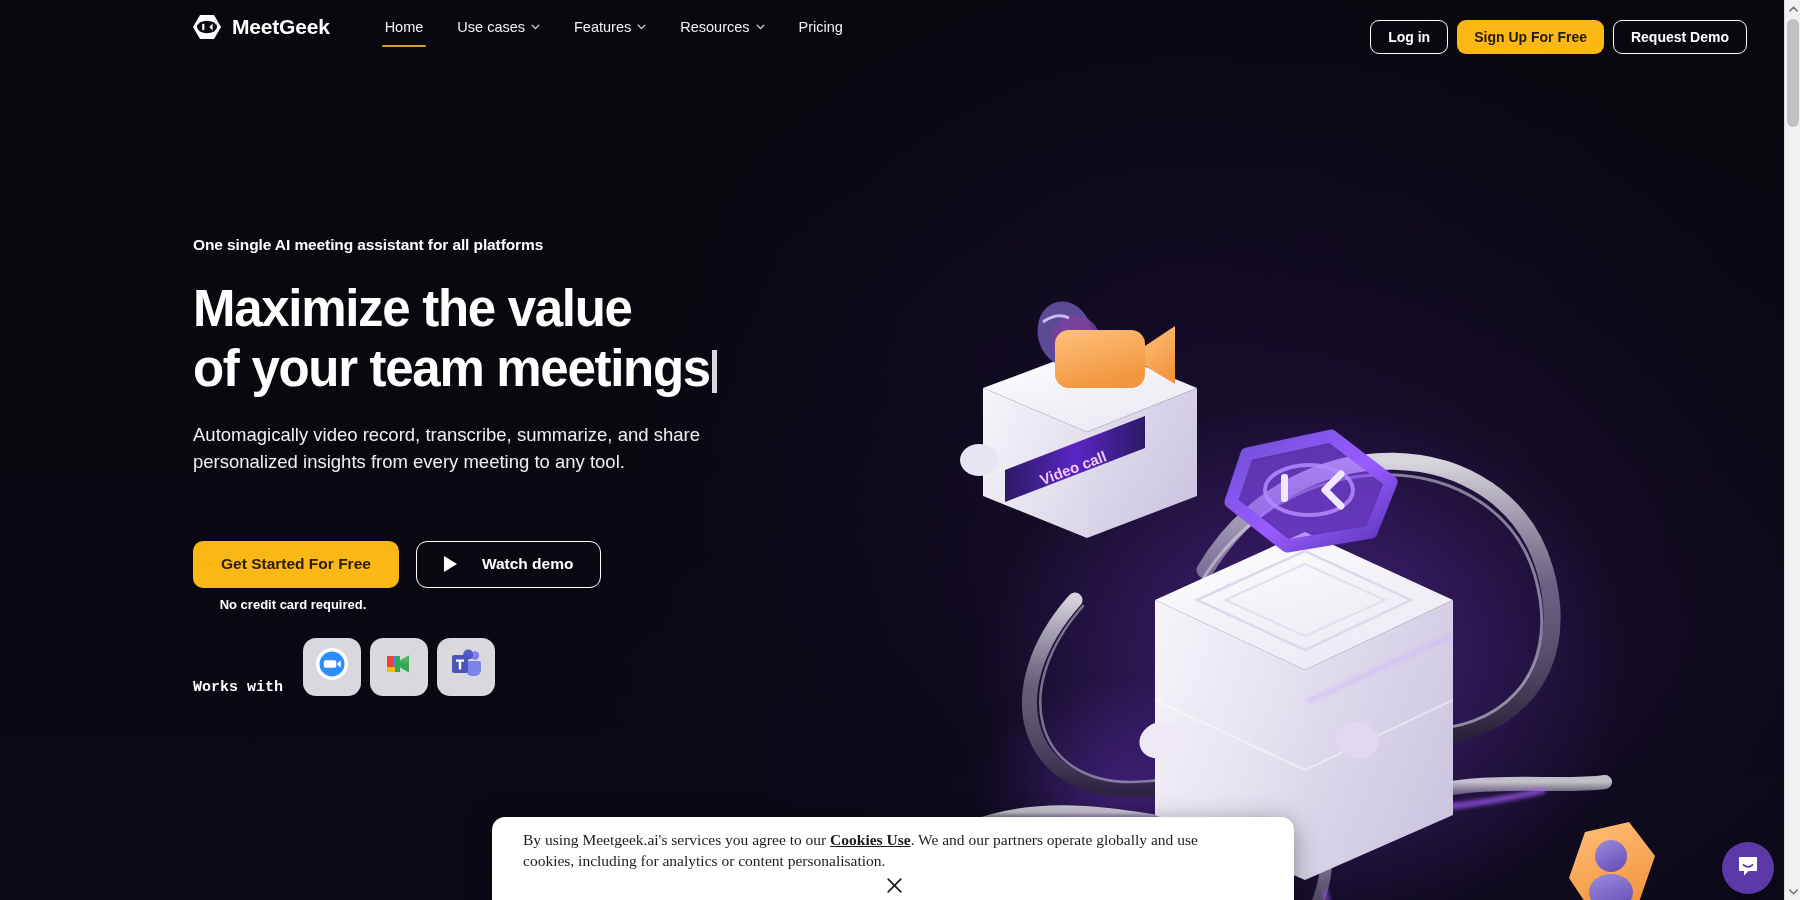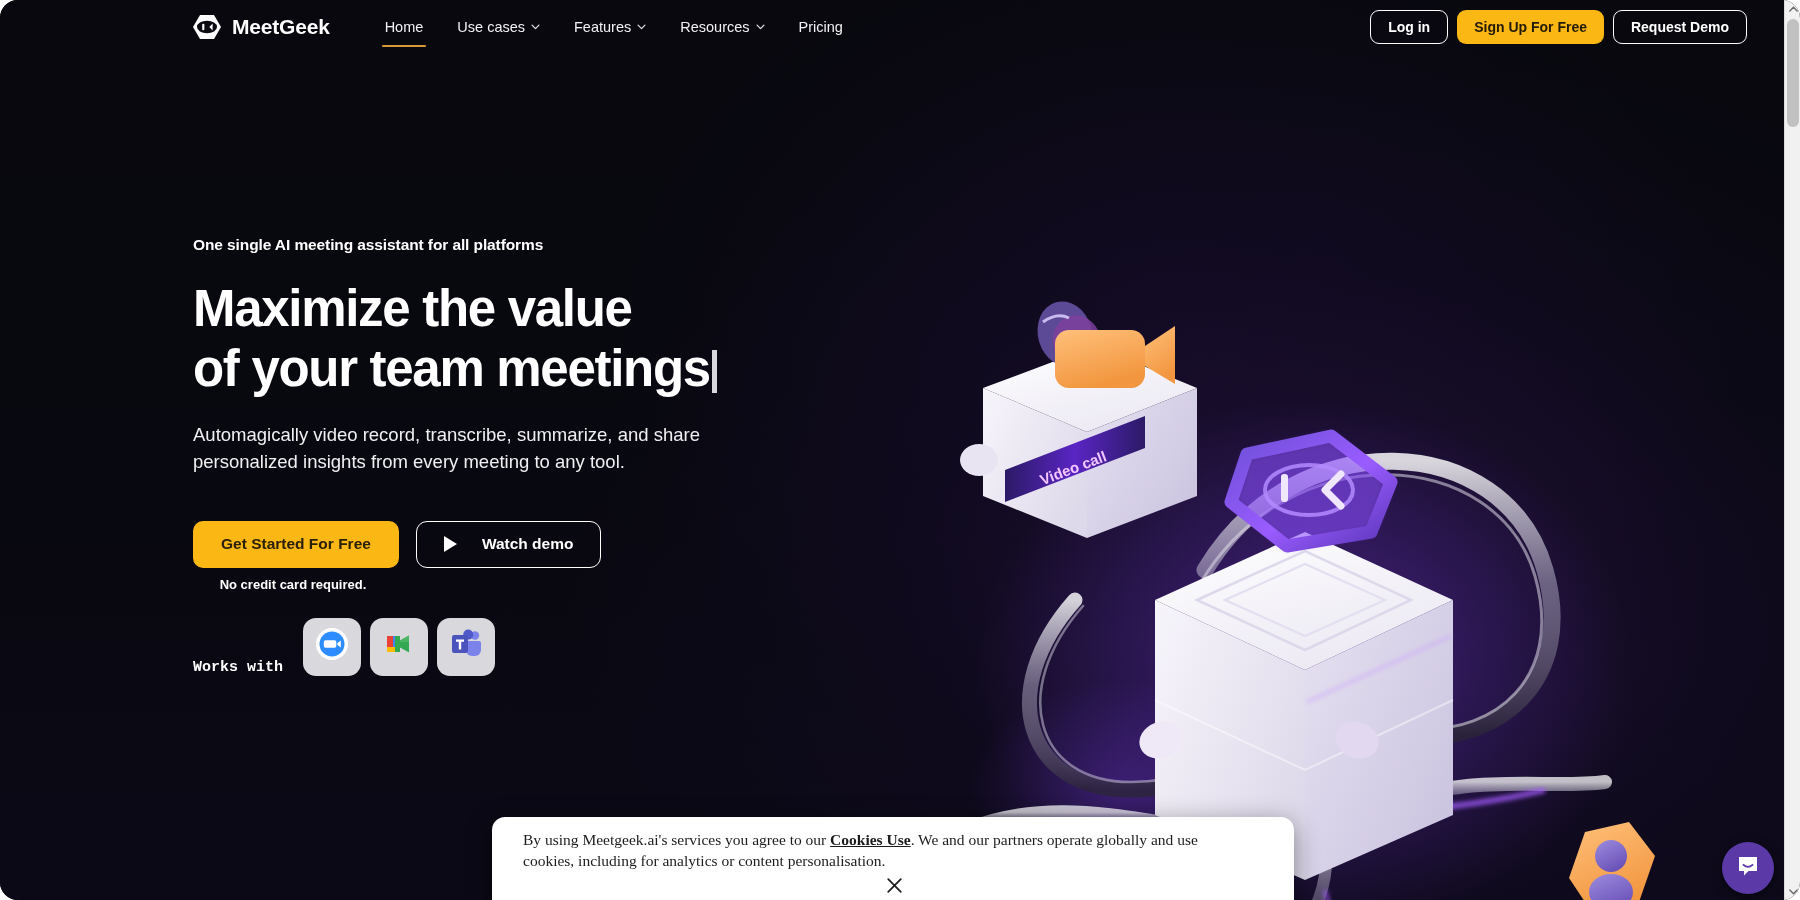--- a/index.html
+++ b/index.html
@@ -11,21 +11,20 @@
     background: #ffffff;
     font-family: "Liberation Sans", sans-serif;
   }
 
   #viewport {
     position: relative;
     width: 1800px;
     height: 900px;
     overflow: hidden;
     background: #07070d;
-    border-radius: 18px;
   }
 
   
   #page {
     position: absolute;
     left: 0; top: 0;
     width: 1784px;
     height: 900px;
     background:
       radial-gradient(1100px 760px at 1360px 590px, rgba(70,30,120,0.30) 0%, rgba(40,16,76,0.13) 42%, rgba(10,8,20,0) 72%),
@@ -100,20 +99,21 @@
     align-items: center;
     gap: 9px;
   }
   .btn {
     display: inline-flex;
     align-items: center;
     justify-content: center;
     white-space: nowrap;
     cursor: pointer;
     font-weight: 700;
+    margin-top: 20px;
   }
   .btn-outline {
     height: 34px;
     padding: 0 17px;
     border: 1.5px solid #ffffff;
     border-radius: 9px;
     background: transparent;
     color: #ffffff;
     font-size: 14px;
   }

